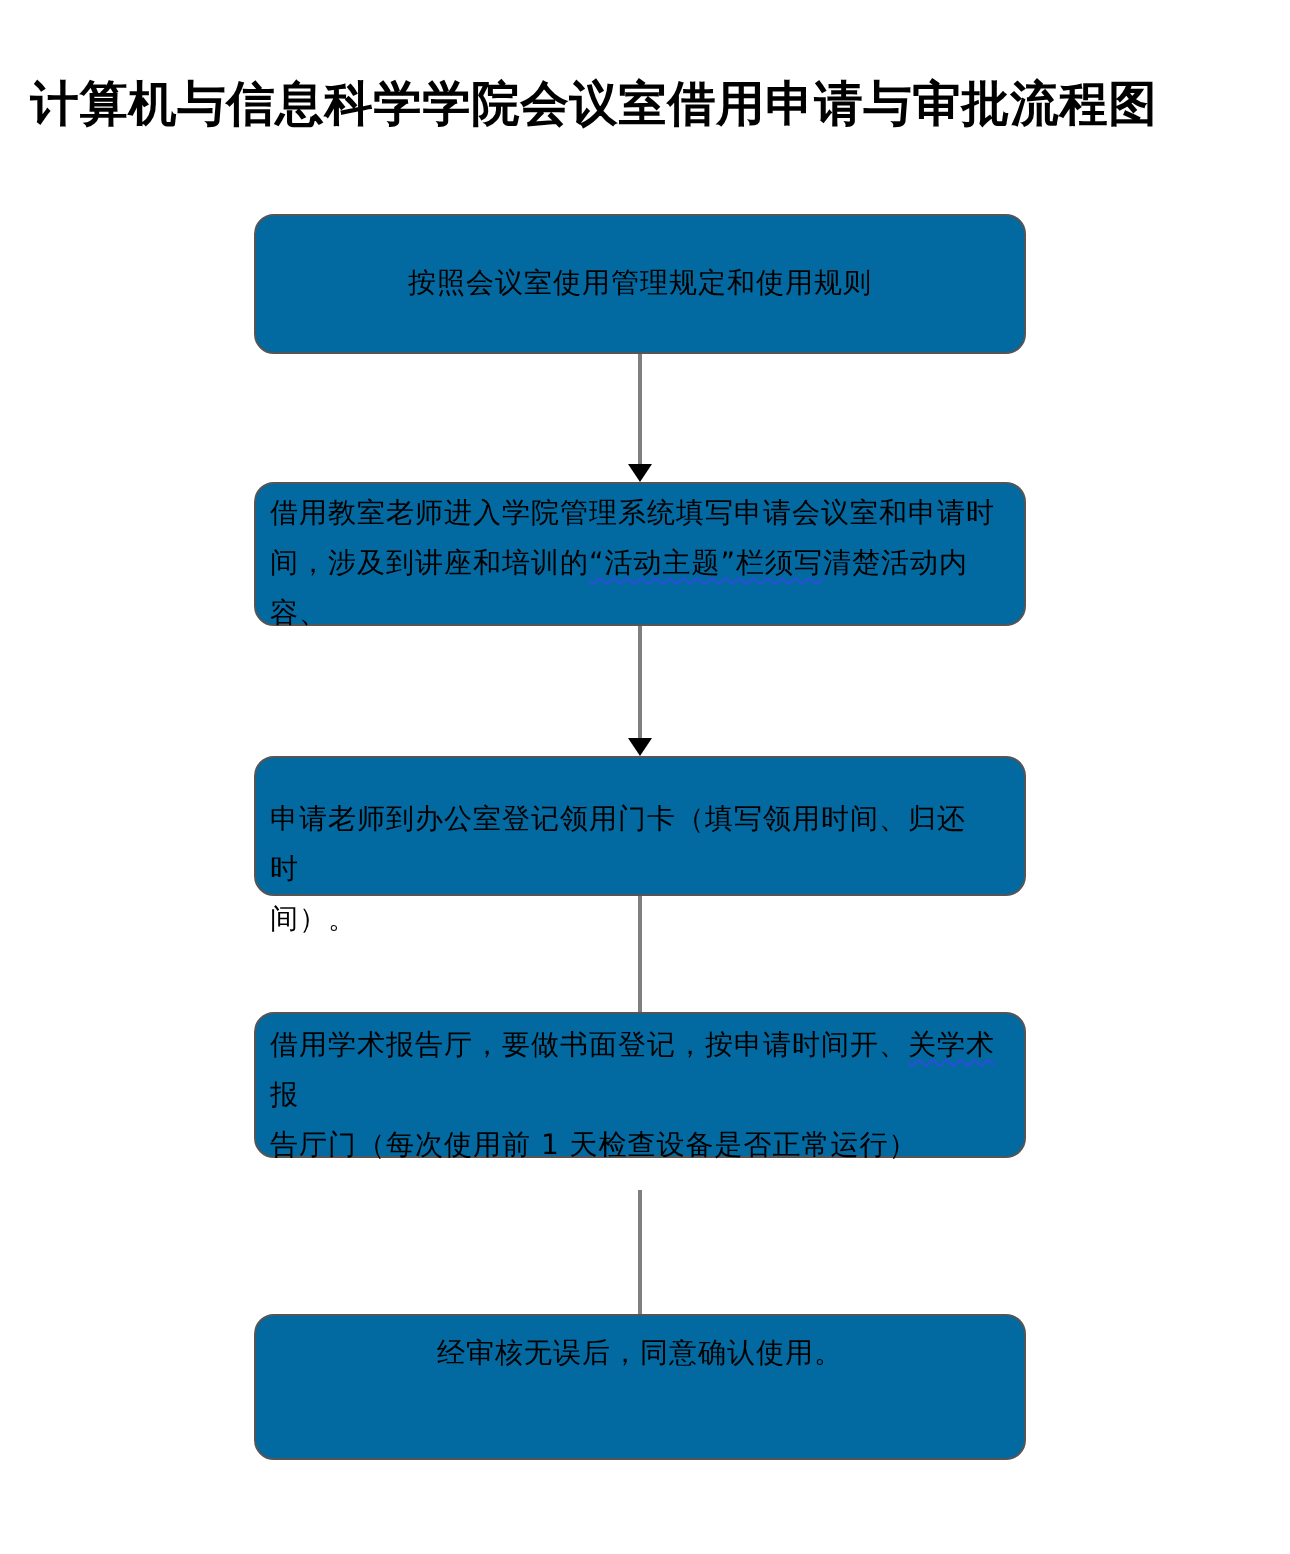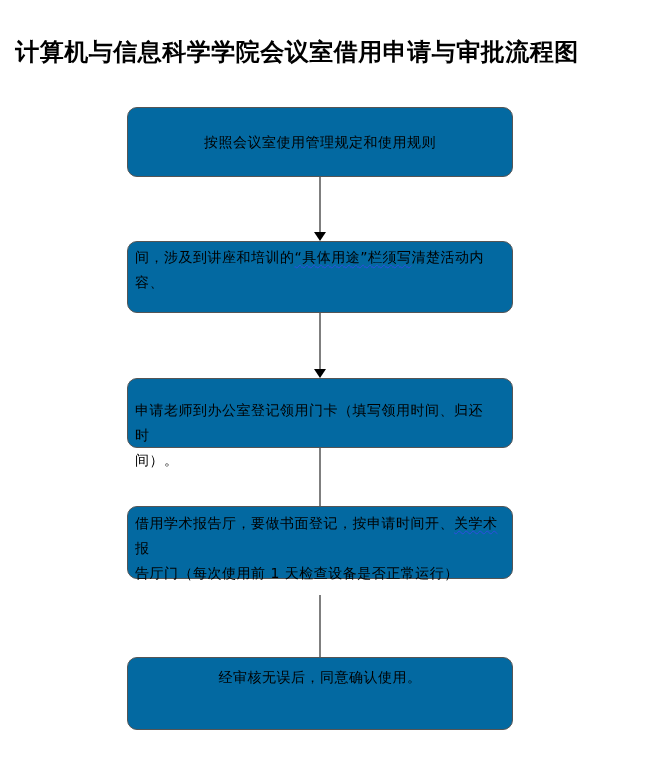--- a/index.html
+++ b/index.html
@@ -93,21 +93,24 @@
     <div>按照会议室使用管理规定和使用规则</div>
   </div>
 
   <div class="arrow a1">
     <span class="shaft"></span>
     <span class="head"></span>
   </div>
 
   <div class="box b2">
     <div>
-      <span>间，涉及到讲座和培训的</span><span class="squiggle">“具体用途”栏须写</span><span>清楚活动内容、</span>
+      <span>借用教室老师进入学院管理系统填写申请会议室和申请时</span>
+    </div>
+    <div>
+      <span>间，涉及到讲座和培训的</span><span class="squiggle">“活动主题”栏须写</span><span>清楚活动内容、</span>
     </div>
   </div>
 
   <div class="arrow a2">
     <span class="shaft"></span>
     <span class="head"></span>
   </div>
 
   <div class="box b3">
     <div>

